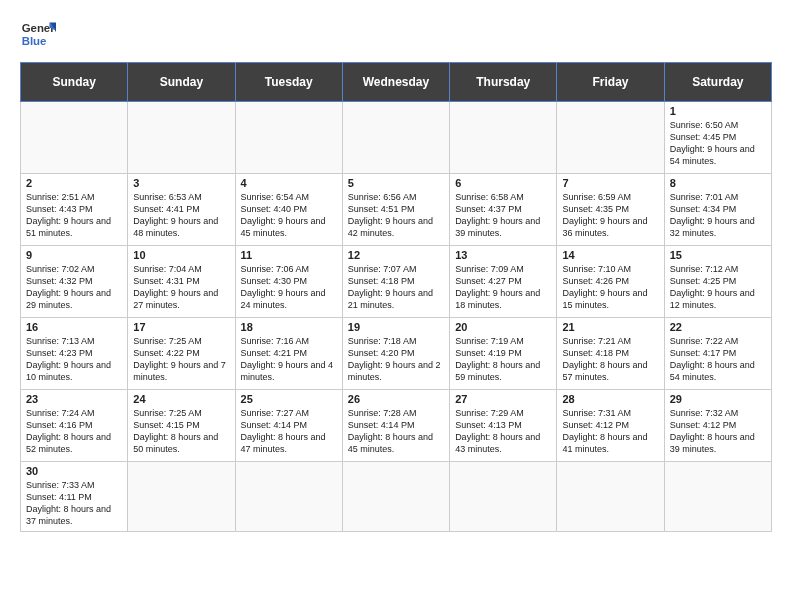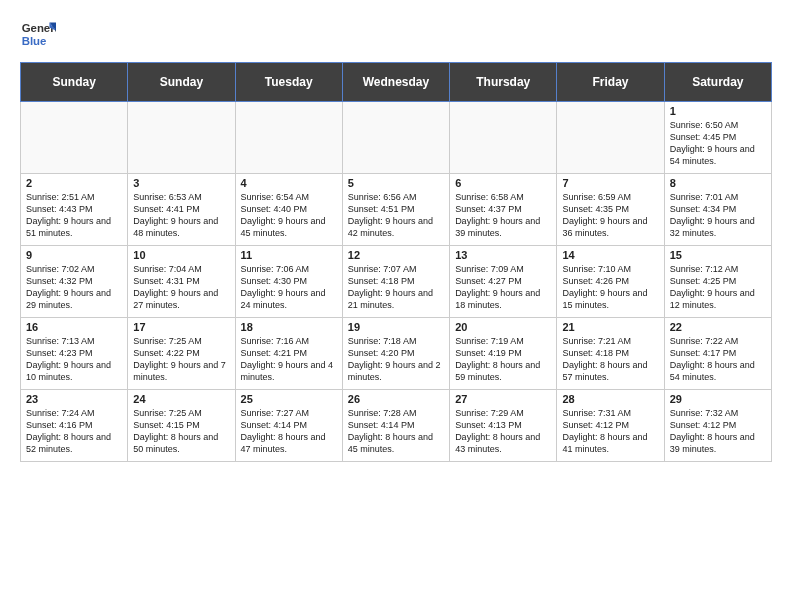--- a/index.html
+++ b/index.html
@@ -301,15 +301,29 @@
 Sunset: 4:12 PM
 Daylight: 8 hours and 41 minutes.</div>
           </td>
           <td>
             <span class="day-number">29</span>
             <div class="day-info">Sunrise: 7:32 AM
 Sunset: 4:12 PM
 Daylight: 8 hours and 39 minutes.</div>
           </td>
         </tr>
+        <tr class="last-row">
+          <td>
+            <span class="day-number">30</span>
+            <div class="day-info">Sunrise: 7:33 AM
+Sunset: 4:11 PM
+Daylight: 8 hours and 37 minutes.</div>
+          </td>
+          <td class="empty-cell"></td>
+          <td class="empty-cell"></td>
+          <td class="empty-cell"></td>
+          <td class="empty-cell"></td>
+          <td class="empty-cell"></td>
+          <td class="empty-cell"></td>
+        </tr>
       </tbody>
   </table>
 </div>
 
 </body></html>

